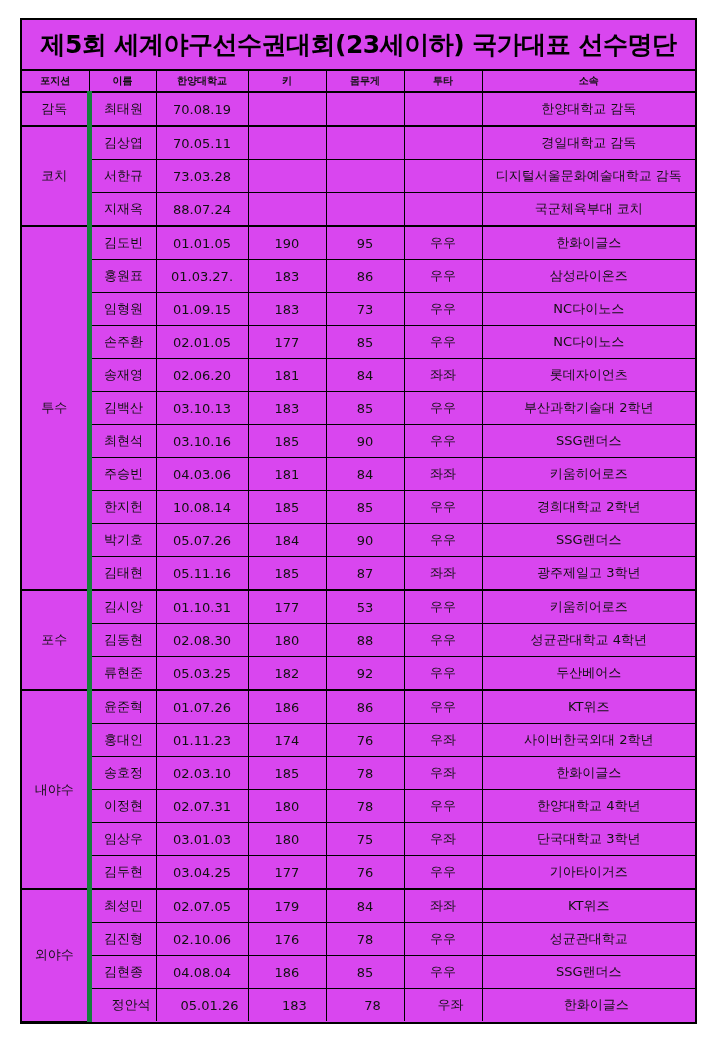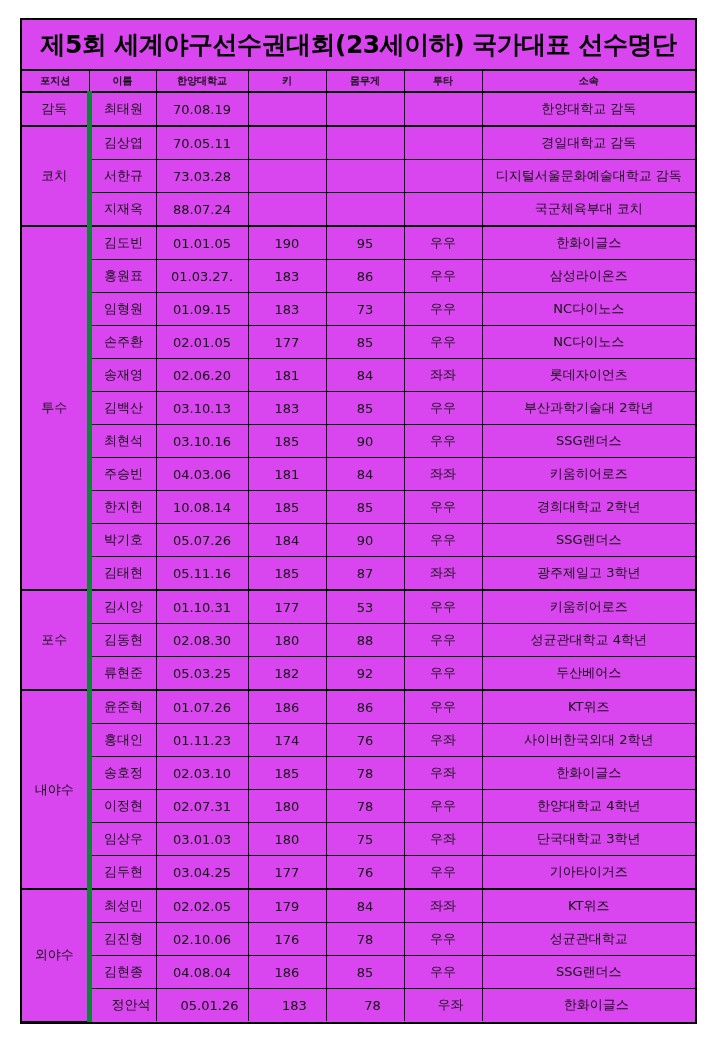--- a/index.html
+++ b/index.html
@@ -250,21 +250,21 @@
           <td>김두현</td>
           <td>03.04.25</td>
           <td>177</td>
           <td>76</td>
           <td>우우</td>
           <td>기아타이거즈</td>
         </tr>
         <tr class="group-start">
           <td class="pos" rowspan="4">외야수</td>
           <td>최성민</td>
-          <td>02.02.05</td>
+          <td>02.07.05</td>
           <td>179</td>
           <td>84</td>
           <td>좌좌</td>
           <td>KT위즈</td>
         </tr>
         <tr>
           <td>김진형</td>
           <td>02.10.06</td>
           <td>176</td>
           <td>78</td>

